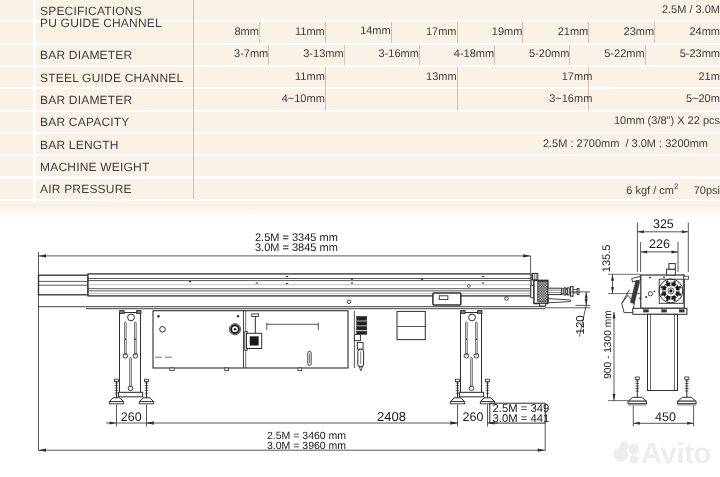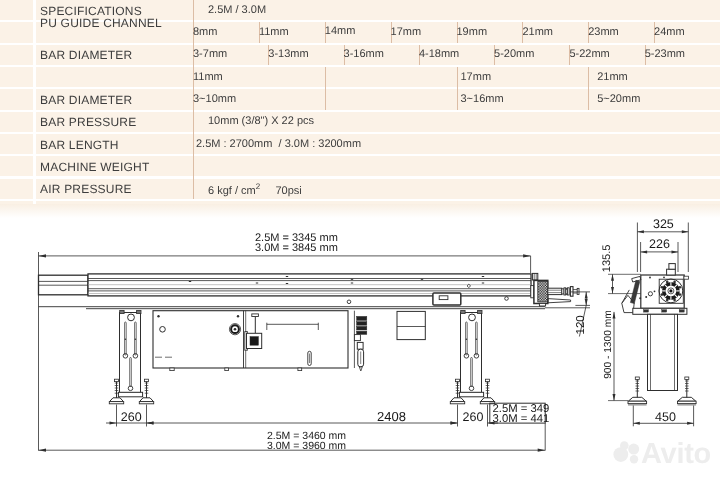--- a/index.html
+++ b/index.html
@@ -1,20 +1,20 @@
 <!DOCTYPE html>
 <html><head>
 <meta charset="utf-8">
 <style>
   html,body{margin:0;padding:0;background:#fff;}
   #page{position:relative;width:720px;height:477px;overflow:hidden;background:#fff;
         font-family:"Liberation Sans",sans-serif;text-rendering:geometricPrecision;}
   .row{position:absolute;left:0;width:720px;background:#fbf2e7;}
   .lbl{position:absolute;left:40px;font-size:12px;color:#3d3d3d;letter-spacing:0.2px;white-space:nowrap;}
-  .val{position:absolute;font-size:11px;color:#3d3d3d;text-align:left;white-space:nowrap;}
+  .val{position:absolute;font-size:11px;color:#3d3d3d;text-align:right;white-space:nowrap;}
   .vline{position:absolute;width:1px;background:#dcbda5;}
   .wline{position:absolute;background:#ffffff;}
 </style>
 </head>
 <body>
 <div id="page">
 
   <div class="row" style="top:0.0px;height:20.4px"></div>
   <div class="row" style="top:22.4px;height:20.3px"></div>
   <div class="row" style="top:44.7px;height:20.3px"></div>
@@ -43,22 +43,23 @@
   <div class="vline" style="left:644.7px;top:44.7px;height:20.3px"></div>
   <div class="vline" style="left:324.8px;top:67.0px;height:42.6px"></div>
   <div class="vline" style="left:456.5px;top:67.0px;height:42.6px"></div>
   <div class="vline" style="left:588.2px;top:67.0px;height:42.6px"></div>
 
   <div class="wline" style="left:33px;top:0;width:2.5px;height:204px"></div>
 
   <div class="lbl" style="top:3.7px">SPECIFICATIONS</div>
   <div class="lbl" style="top:16px">PU GUIDE CHANNEL</div>
   <div class="lbl" style="top:48.4px">BAR DIAMETER</div>
+  <div class="lbl" style="top:70.7px">STEEL GUIDE CHANNEL</div>
   <div class="lbl" style="top:92.9px">BAR DIAMETER</div>
-  <div class="lbl" style="top:115.2px">BAR PRESSURE</div>
+  <div class="lbl" style="top:115.2px">BAR CAPACITY</div>
   <div class="lbl" style="top:137.6px">BAR LENGTH</div>
   <div class="lbl" style="top:159.8px">MACHINE WEIGHT</div>
   <div class="lbl" style="top:182.2px">AIR PRESSURE</div>
 
   <div class="val" style="left:208px;top:3.7px;width:512px">2.5M / 3.0M</div>
   <div class="val" style="left:193.0px;top:26.0px;width:65.9px">8mm</div>
   <div class="val" style="left:258.9px;top:26.0px;width:65.9px">11mm</div>
   <div class="val" style="left:324.8px;top:25px;width:65.9px">14mm</div>
   <div class="val" style="left:390.6px;top:26.0px;width:65.9px">17mm</div>
   <div class="val" style="left:456.5px;top:26.0px;width:65.9px">19mm</div>
@@ -66,23 +67,24 @@
   <div class="val" style="left:588.2px;top:26.0px;width:65.9px">23mm</div>
   <div class="val" style="left:654.1px;top:26.0px;width:65.9px">24mm</div>
   <div class="val" style="left:193.0px;top:48.4px;width:75.3px">3-7mm</div>
   <div class="val" style="left:268.3px;top:48.4px;width:75.3px">3-13mm</div>
   <div class="val" style="left:343.6px;top:48.4px;width:75.3px">3-16mm</div>
   <div class="val" style="left:418.9px;top:48.4px;width:75.3px">4-18mm</div>
   <div class="val" style="left:494.1px;top:48.4px;width:75.3px">5-20mm</div>
   <div class="val" style="left:569.4px;top:48.4px;width:75.3px">5-22mm</div>
   <div class="val" style="left:644.7px;top:48.4px;width:75.3px">5-23mm</div>
   <div class="val" style="left:193.0px;top:70.7px;width:131.8px">11mm</div>
+  <div class="val" style="left:324.8px;top:70.7px;width:131.8px">13mm</div>
   <div class="val" style="left:460.5px;top:70.7px;width:131.8px">17mm</div>
   <div class="val" style="left:597.2px;top:70.7px;width:131.8px">21mm</div>
-  <div class="val" style="left:193.0px;top:92.9px;width:131.8px">3~10mm</div>
+  <div class="val" style="left:193.0px;top:92.9px;width:131.8px">4~10mm</div>
   <div class="val" style="left:460.5px;top:92.9px;width:131.8px">3~16mm</div>
   <div class="val" style="left:597.2px;top:92.9px;width:131.8px">5~20mm</div>
   <div class="val" style="left:208px;top:115.2px;width:512px">10mm (3/8") X 22 pcs</div>
   <div class="val" style="left:196px;top:137.6px;width:512px">2.5M : 2700mm&nbsp; / 3.0M : 3200mm</div>
   <div class="val" style="left:208px;top:182.2px;width:512px">6 kgf / cm<sup style="font-size:8px">2</sup> &nbsp;&nbsp;&nbsp;&nbsp;70psi</div>
 
   <svg id="drw" width="720" height="477" viewBox="0 0 720 477" style="position:absolute;left:0;top:0" fill="none" stroke-linecap="butt">
     <defs>
         <pattern id="chk" width="2.6" height="2.6" patternUnits="userSpaceOnUse">
           <rect width="2.6" height="2.6" fill="#e8e8e8"></rect>

